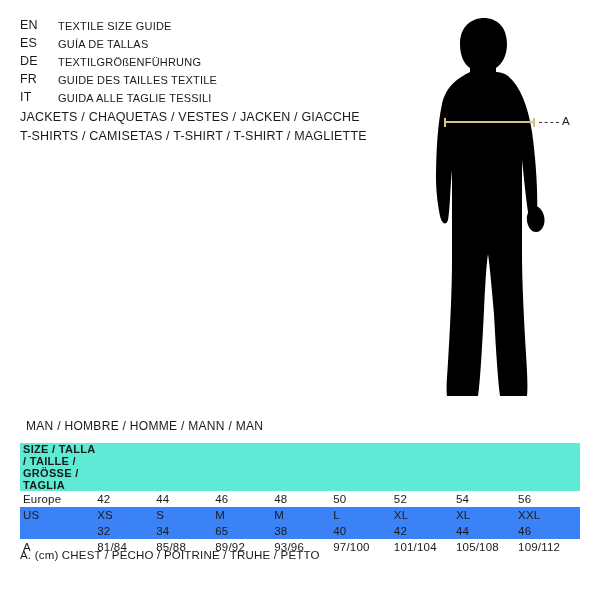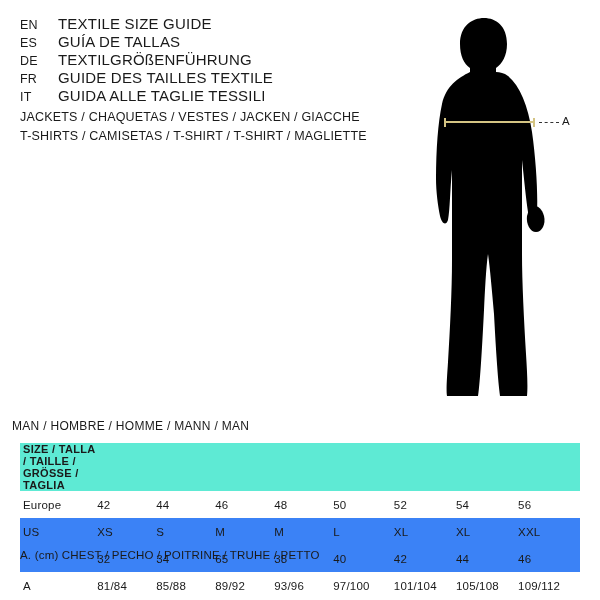--- a/index.html
+++ b/index.html
@@ -32,21 +32,21 @@
     display: flex;
     align-items: flex-end;
     height: 18px;
   }
   .lang-code {
     width: 38px;
     font-size: 12.5px;
     letter-spacing: 0.2px;
   }
   .lang-text {
-    font-size: 15px;
+    font-size: 11px;
     letter-spacing: 0.2px;
     white-space: nowrap;
   }
 
   
   .cat-block {
     position: absolute;
     top: 110px;
     left: 20px;
   }
@@ -79,36 +79,36 @@
     position: absolute;
     left: 139px;
     top: 112px;
     width: 20px;
     border-top: 1px dashed #333;
   }
 
   
   .table-title {
     position: absolute;
-    left: 12px;
+    left: 26px;
     top: 419px;
     font-size: 12px;
     letter-spacing: 0.3px;
   }
   .size-table {
     position: absolute;
     left: 20px;
     top: 443px;
     width: 560px;
     border-collapse: collapse;
     font-size: 11.5px;
   }
   .size-table td {
     padding: 0;
-    height: 27px;
+    height: 16px;
     vertical-align: middle;
     letter-spacing: 0.2px;
   }
   .row-head td {
     background: #5eead4;
     font-size: 11px;
     letter-spacing: 0.3px;
     font-weight: bold;
   }
   .row-alt td {

